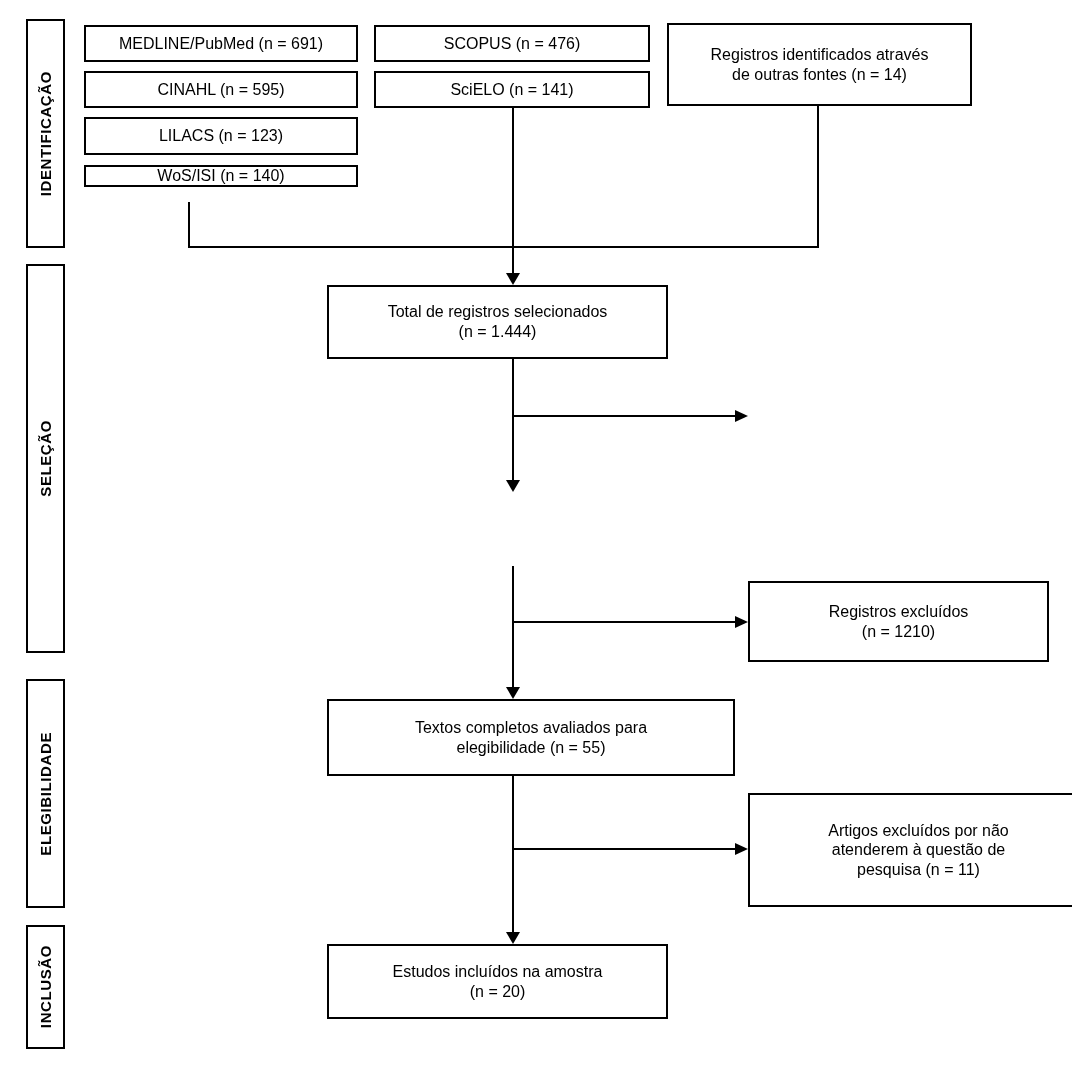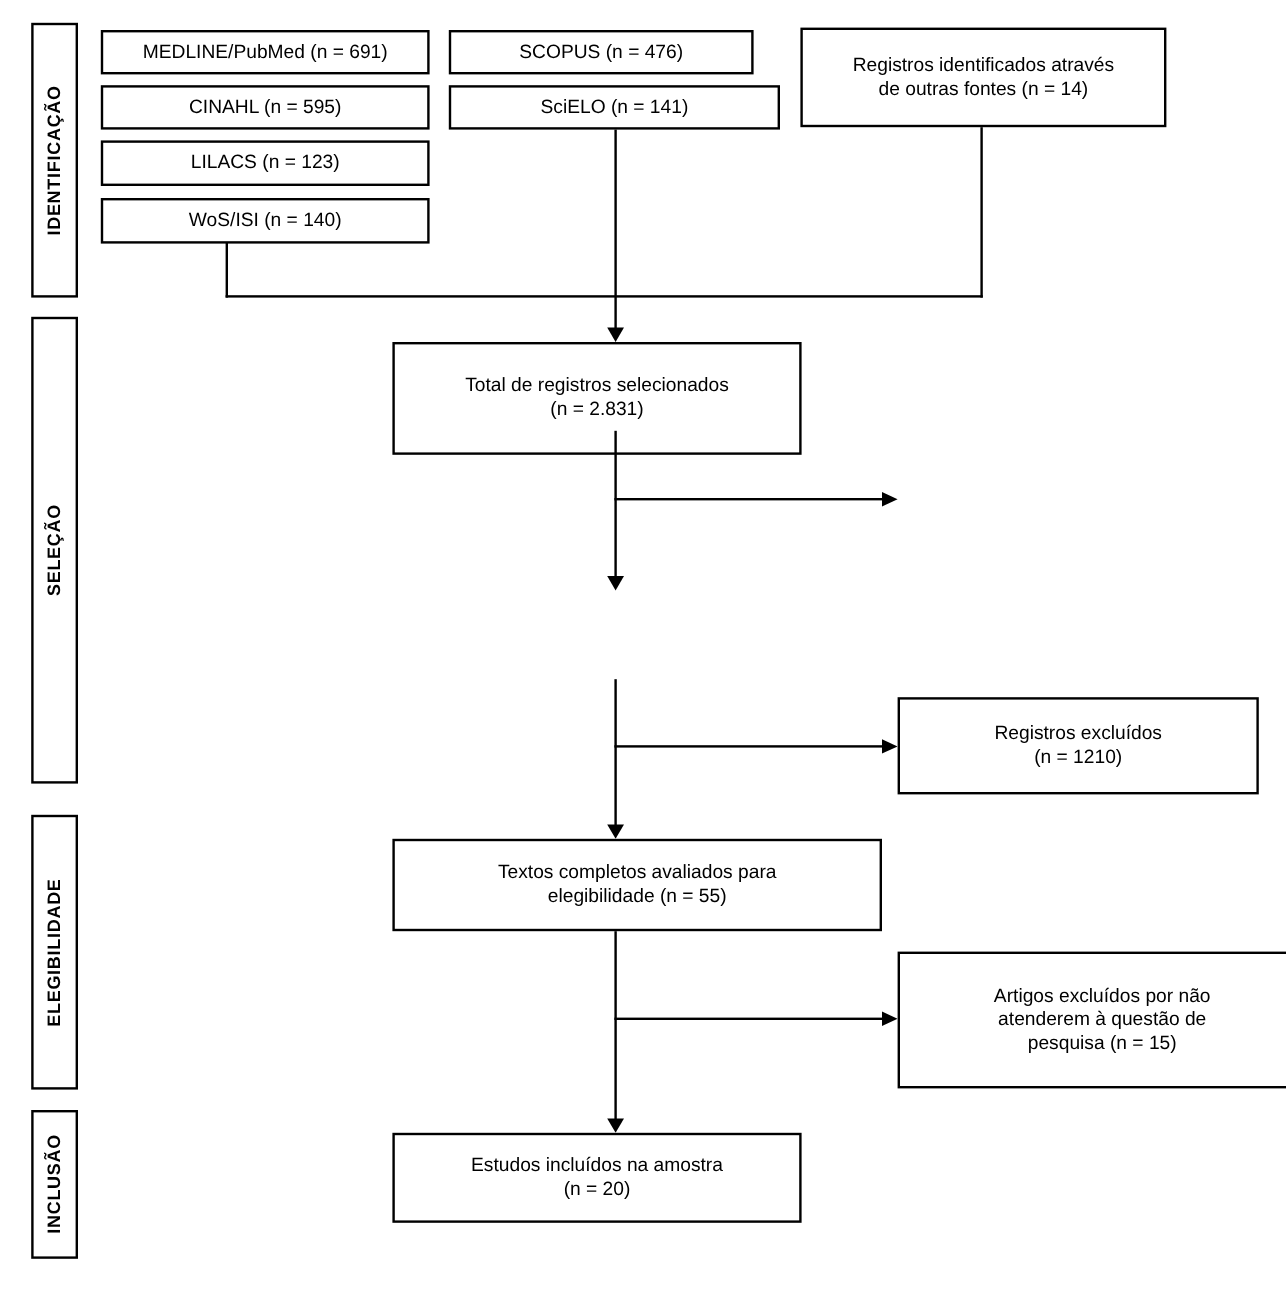--- a/index.html
+++ b/index.html
@@ -89,45 +89,45 @@
 
   <div class="box" style="left:84px;top:25px;width:274px;height:37px">
     <div>MEDLINE/PubMed (n = 691)</div>
   </div>
   <div class="box" style="left:84px;top:71px;width:274px;height:37px">
     <div>CINAHL (n = 595)</div>
   </div>
   <div class="box" style="left:84px;top:117px;width:274px;height:38px">
     <div>LILACS (n = 123)</div>
   </div>
-  <div class="box" style="left:84px;top:165px;width:274px;height:38px">
+  <div class="box" style="left:84px;top:165px;width:274px;height:22px">
     <div>WoS/ISI (n = 140)</div>
   </div>
 
-  <div class="box" style="left:374px;top:25px;width:254px;height:37px">
+  <div class="box" style="left:374px;top:25px;width:276px;height:37px">
     <div>SCOPUS (n = 476)</div>
   </div>
   <div class="box" style="left:374px;top:71px;width:276px;height:37px">
     <div>SciELO (n = 141)</div>
   </div>
 
   <div class="box" style="left:667px;top:23px;width:305px;height:83px">
     <div>Registros identificados através</div>
     <div>de outras fontes (n = 14)</div>
   </div>
 
   <div class="line vline" style="left:188px;top:202px;height:46px"></div>
   <div class="line vline" style="left:512px;top:108px;height:167px"></div>
   <div class="line vline" style="left:817px;top:106px;height:142px"></div>
   <div class="line hline" style="left:188px;top:246px;width:631px"></div>
   <div class="arrow-down" style="left:506px;top:273px"></div>
 
-  <div class="box" style="left:327px;top:285px;width:341px;height:94px">
+  <div class="box" style="left:327px;top:285px;width:341px;height:74px">
     <div>Total de registros selecionados</div>
-    <div>(n = 2.831)</div>
+    <div>(n = 1.444)</div>
   </div>
 
   <div class="line vline" style="left:512px;top:359px;height:122px"></div>
   <div class="line hline" style="left:512px;top:415px;width:224px"></div>
   <div class="arrow-right" style="left:735px;top:410px"></div>
   <div class="arrow-down" style="left:506px;top:480px"></div>
 
 
 
   <div class="line vline" style="left:512px;top:566px;height:122px"></div>
@@ -146,21 +146,21 @@
   </div>
 
   <div class="line vline" style="left:512px;top:776px;height:157px"></div>
   <div class="line hline" style="left:512px;top:848px;width:224px"></div>
   <div class="arrow-right" style="left:735px;top:843px"></div>
   <div class="arrow-down" style="left:506px;top:932px"></div>
 
   <div class="box" style="left:748px;top:793px;width:341px;height:114px">
     <div>Artigos excluídos por não</div>
     <div>atenderem à questão de</div>
-    <div>pesquisa (n = 15)</div>
+    <div>pesquisa (n = 11)</div>
   </div>
 
   <div class="box" style="left:327px;top:944px;width:341px;height:75px">
     <div>Estudos incluídos na amostra</div>
     <div>(n = 20)</div>
   </div>
 
 </div>
 
 </body></html>

